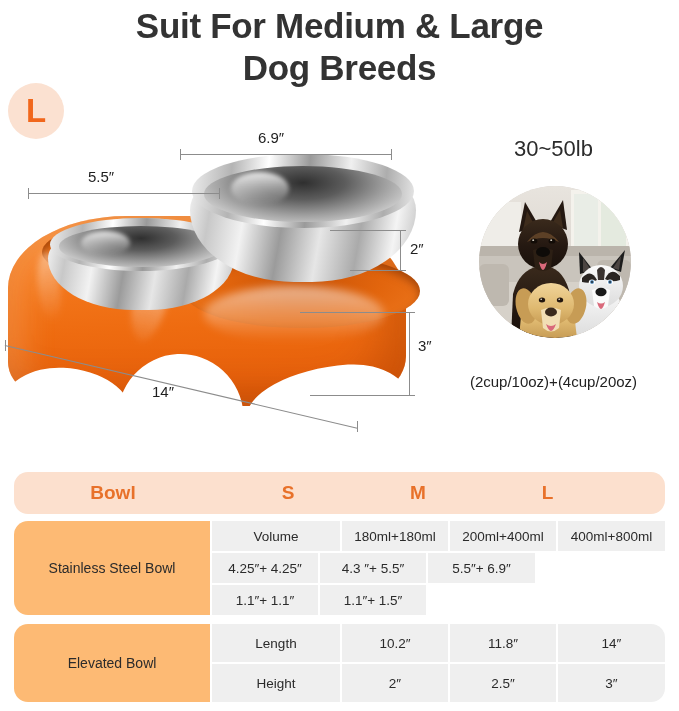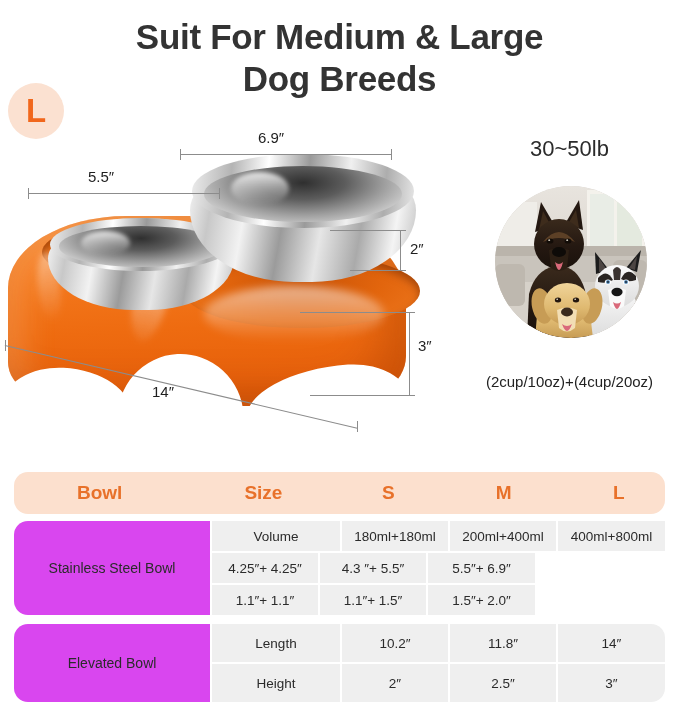--- a/index.html
+++ b/index.html
@@ -22,21 +22,21 @@
     position: absolute;
     left: 0;
     top: 0;
     width: 679px;
     text-align: center;
     font-size: 35px;
     font-weight: bold;
     line-height: 42px;
     color: #333333;
     letter-spacing: -0.3px;
-    padding-top: 16px;
+    padding-top: 5px;
     box-sizing: border-box;
   }
   .title-line { display: block; }
 
   
   .size-badge {
     position: absolute;
     left: 8px;
     top: 83px;
     width: 56px;
@@ -215,21 +215,21 @@
   .dim-diag {
     position: absolute;
     height: 1px;
     background: #8c8c8c;
     transform-origin: 0 0;
   }
 
   
   .right-panel {
     position: absolute;
-    left: 460px;
+    left: 444px;
     top: 136px;
     width: 219px;
     height: 290px;
   }
   .weight-label {
     position: absolute;
     top: 0;
     left: 0;
     width: 219px;
     text-align: center;
@@ -284,21 +284,21 @@
   .col-s     { width: 108px; }
   .col-m     { width: 108px; }
   .col-l     { width: 107px; }
 
   .group {
     display: flex;
     margin-top: 7px;
   }
   .group-label {
     width: 198px;
-    background: #d946ef;
+    background: #fdba74;
     border-radius: 14px 0 0 14px;
     display: flex;
     align-items: center;
     justify-content: center;
     font-size: 14px;
     color: #2b2b2b;
     margin-right: 2px;
   }
   .group-rows {
     flex: 1;
@@ -518,21 +518,20 @@
     </svg>
   </div>
 
   <div class="cups-label">(2cup/10oz)+(4cup/20oz)</div>
 </div>
 
 <div class="spec-table">
 
   <div class="thead">
     <div class="th col-bowl">Bowl</div>
-    <div class="th col-size">Size</div>
     <div class="th col-s">S</div>
     <div class="th col-m">M</div>
     <div class="th col-l">L</div>
   </div>
 
   <div class="group">
     <div class="group-label">Stainless Steel Bowl</div>
     <div class="group-rows">
       <div class="trow">
         <div class="cell cell-size">Volume</div>
@@ -541,21 +540,20 @@
         <div class="cell cell-val-l">400ml+800ml</div>
       </div>
       <div class="trow">
         <div class="cell cell-val-s">4.25″+ 4.25″</div>
         <div class="cell cell-val-m">4.3 ″+ 5.5″</div>
         <div class="cell cell-val-l">5.5″+ 6.9″</div>
       </div>
       <div class="trow">
         <div class="cell cell-val-s">1.1″+ 1.1″</div>
         <div class="cell cell-val-m">1.1″+ 1.5″</div>
-        <div class="cell cell-val-l">1.5″+ 2.0″</div>
       </div>
     </div>
   </div>
 
   <div class="group" style="margin-top:9px;">
     <div class="group-label">Elevated Bowl</div>
     <div class="group-rows">
       <div class="trow" style="height:38px;">
         <div class="cell cell-size">Length</div>
         <div class="cell cell-val-s">10.2″</div>

